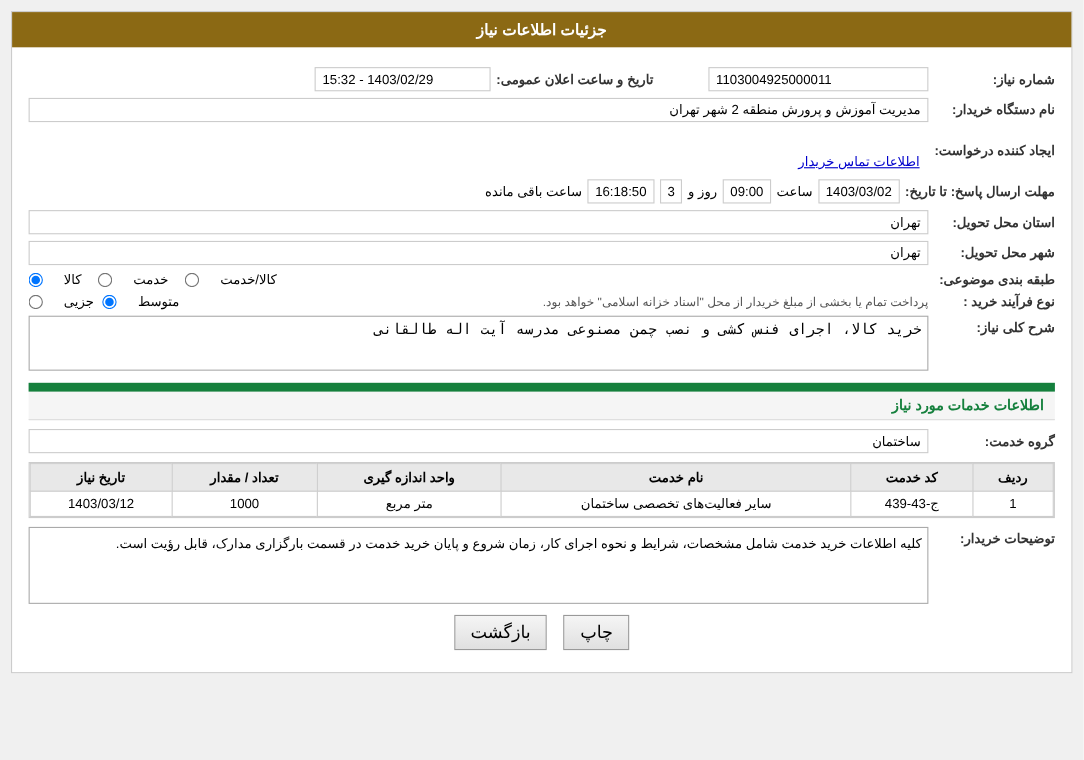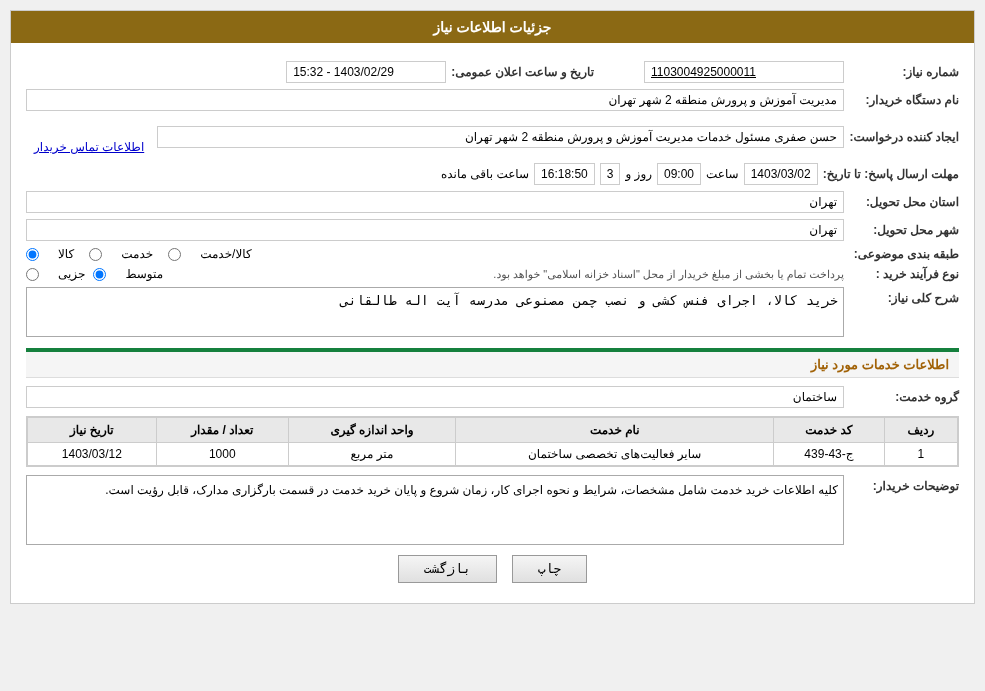--- a/index.html
+++ b/index.html
@@ -70,26 +70,26 @@
       flex: 1;
     }
     .date-box {
       border: 1px solid #ccc;
       padding: 3px 6px;
       background: #fff;
       min-height: 22px;
     }
     .section-title {
       background: #f5f5f5;
-      border-top: 4px solid #15803d;
+      border-top: 8px solid #15803d;
       border-bottom: 1px solid #ddd;
       padding: 5px 10px;
       font-weight: bold;
       font-size: 13px;
-      color: #a16207;
+      color: #15803d;
       margin: 8px 0;
     }
     .radio-group {
       display: flex;
       align-items: center;
       gap: 15px;
       flex: 1;
       justify-content: flex-end;
     }
     .radio-item {
@@ -144,56 +144,55 @@
       font-size: 12px;
       line-height: 1.6;
     }
     .buttons-row {
       display: flex;
       justify-content: center;
       gap: 15px;
       margin: 10px 0;
     }
     .btn {
-      padding: 5px 25px;
+      padding: 5px 14px;
       border: 1px solid #999;
       cursor: pointer;
-      font-family: Liberation Mono, monospace;
-      font-size: 13px;
+      font-family: Liberation Serif, serif;
+      font-size: 16px;
       background: linear-gradient(to bottom, #f5f5f5, #e0e0e0);
     }
   </style>
 </head>
 <body>
 
 <div class="page-wrapper">
   <div class="main-container">
 
     <div class="page-header">
       <span>جزئیات اطلاعات نیاز</span>
     </div>
 
     <div class="content-area">
 
       <div class="info-row" style="margin-top:8px;">
         <span class="label">شماره نیاز:</span>
-        <div class="value-box-fixed" style="min-width:200px;text-decoration:underline;">1103004925000011</div>
+        <div class="value-box-fixed" style="min-width:200px;">1103004925000011</div>
         <div style="width:40px;"></div>
         <span class="label" style="min-width:auto;">تاریخ و ساعت اعلان عمومی:</span>
         <div class="value-box-fixed" style="min-width:160px;">1403/02/29 - 15:32</div>
       </div>
 
       <div class="info-row">
         <span class="label">نام دستگاه خریدار:</span>
         <div class="value-box">مدیریت آموزش و پرورش منطقه 2 شهر تهران</div>
       </div>
 
       <div class="info-row">
         <span class="label">ایجاد کننده درخواست:</span>
-        <div class="value-box">حسن صفری مسئول خدمات مدیریت آموزش و پرورش منطقه 2 شهر تهران</div>
         <span class="link-blue" style="white-space:nowrap; padding: 3px 8px; margin-top: 20px;">اطلاعات تماس خریدار</span>
       </div>
 
       <div class="info-row">
         <span class="label">مهلت ارسال پاسخ: تا تاریخ:</span>
         <div class="date-time-row">
           <div class="date-box">1403/03/02</div>
           <span>ساعت</span>
           <div class="date-box">09:00</div>
           <span>روز و</span>

